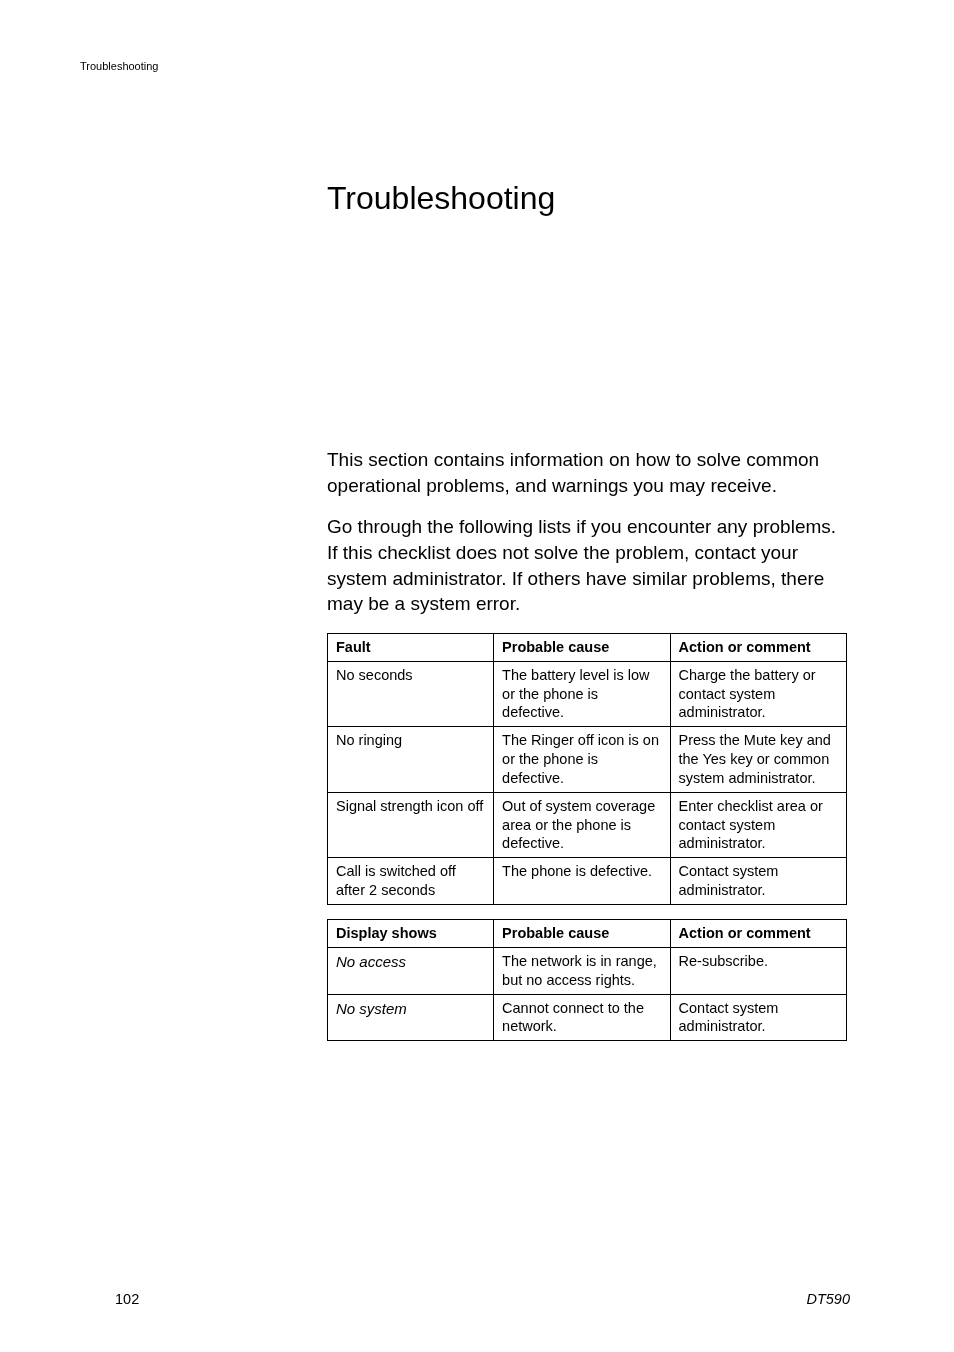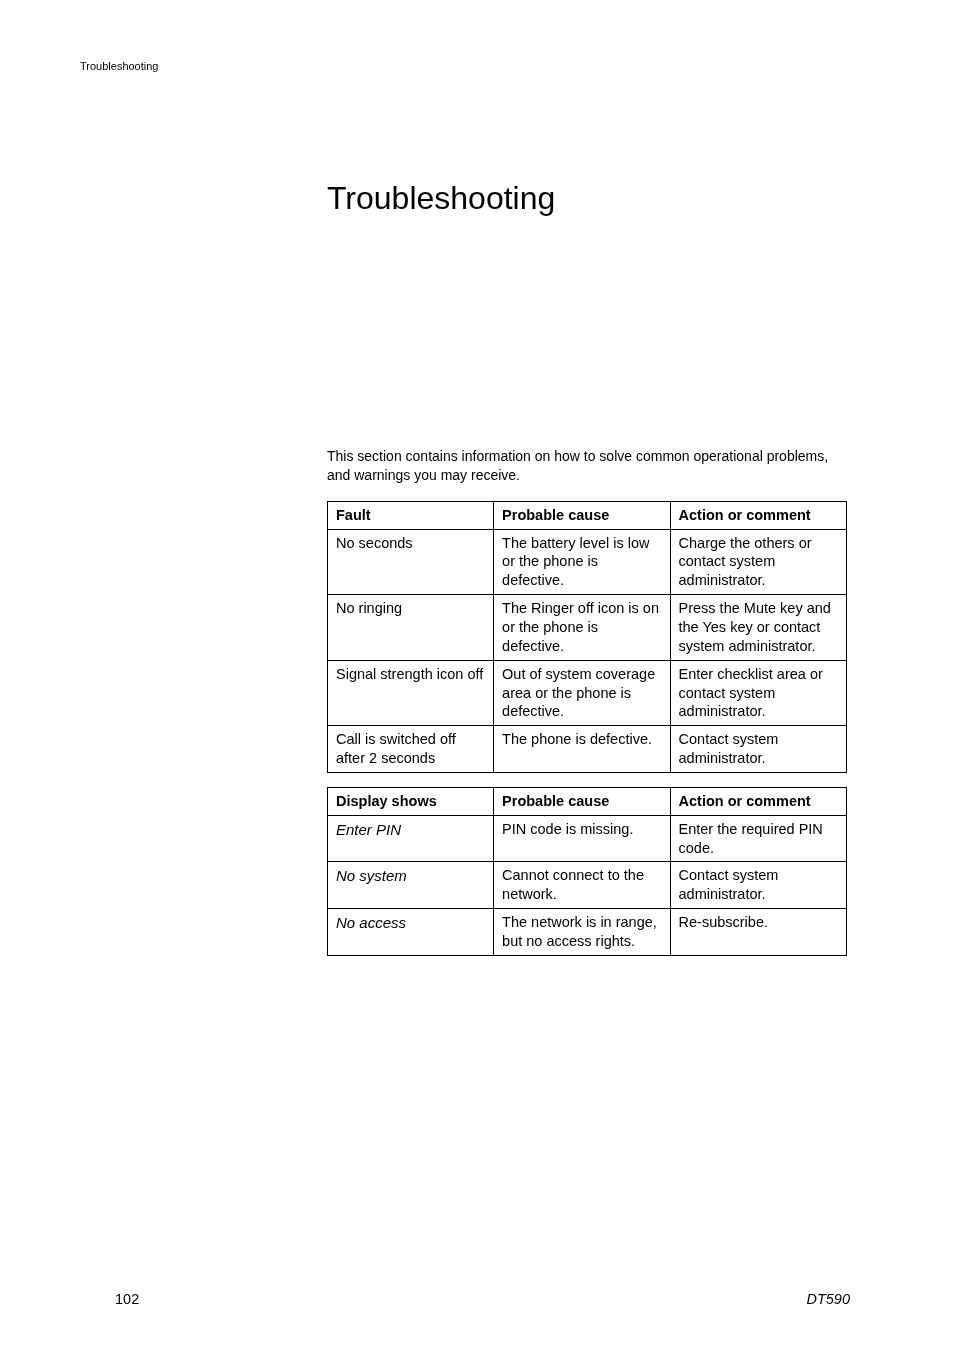--- a/index.html
+++ b/index.html
@@ -27,21 +27,21 @@
       top: 180px;
       left: 327px;
       width: 520px;
     }
     .title {
       font-size: 32px;
       font-weight: 400;
       margin-bottom: 230px;
     }
     .intro-para {
-      font-size: 14px;
+      font-size: 19px;
       line-height: 1.35;
       margin-bottom: 16px;
     }
     table {
       border-collapse: collapse;
       width: 100%;
       margin-top: 12px;
       margin-bottom: 14px;
     }
     table td, table th {
@@ -77,37 +77,38 @@
   </style>
 </head>
 <body>
 
 <div class="running-header">Troubleshooting</div>
 
 <div class="content">
   <h1 class="title">Troubleshooting</h1>
 
   <p class="intro-para">This section contains information on how to solve common operational problems, and warnings you may receive.</p>
+  <p class="intro-para">Go through the following lists if you encounter any problems. If this checklist does not solve the problem, contact your system administrator. If others have similar problems, there may be a system error.</p>
 
   <table>
     <tbody>
         <tr>
       <th class="col1">Fault</th>
       <th class="col2">Probable cause</th>
       <th class="col3">Action or comment</th>
     </tr>
     <tr>
       <td>No seconds</td>
       <td>The battery level is low or the phone is defective.</td>
-      <td>Charge the others or contact system administrator.</td>
+      <td>Charge the battery or contact system administrator.</td>
     </tr>
     <tr>
       <td>No ringing</td>
       <td>The Ringer off icon is on or the phone is defective.</td>
-      <td>Press the Mute key and the Yes key or contact system administrator.</td>
+      <td>Press the Mute key and the Yes key or common system administrator.</td>
     </tr>
     <tr>
       <td>Signal strength icon off</td>
       <td>Out of system coverage area or the phone is defective.</td>
       <td>Enter checklist area or contact system administrator.</td>
     </tr>
     <tr>
       <td>Call is switched off after 2 seconds</td>
       <td>The phone is defective.</td>
       <td>Contact system administrator.</td>
@@ -116,33 +117,28 @@
     </table>
 
   <table>
     <tbody>
         <tr>
       <th class="col1">Display shows</th>
       <th class="col2">Probable cause</th>
       <th class="col3">Action or comment</th>
     </tr>
     <tr>
-      <td class="display-italic">Enter PIN</td>
-      <td>PIN code is missing.</td>
-      <td>Enter the required PIN code.</td>
+      <td class="display-italic">No access</td>
+      <td>The network is in range, but no access rights.</td>
+      <td>Re-subscribe.</td>
     </tr>
     <tr>
       <td class="display-italic">No system</td>
       <td>Cannot connect to the network.</td>
       <td>Contact system administrator.</td>
-    </tr>
-    <tr>
-      <td class="display-italic">No access</td>
-      <td>The network is in range, but no access rights.</td>
-      <td>Re-subscribe.</td>
     </tr>
   </tbody>
     </table>
 </div>
 
 <div class="footer">
   <span>102</span>
   <span class="footer-right">DT590</span>
 </div>
 

